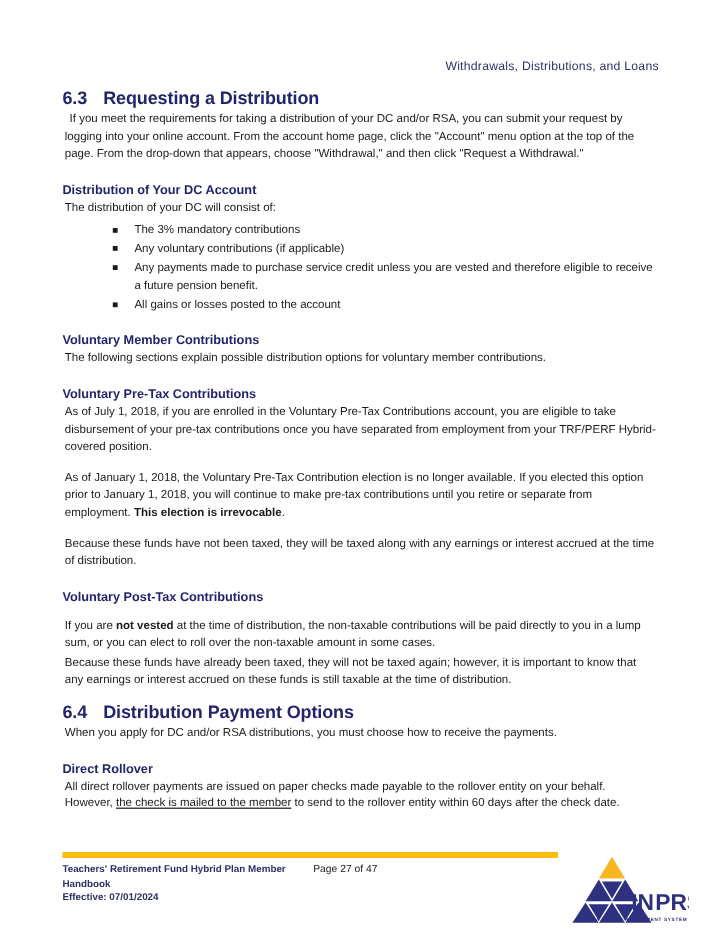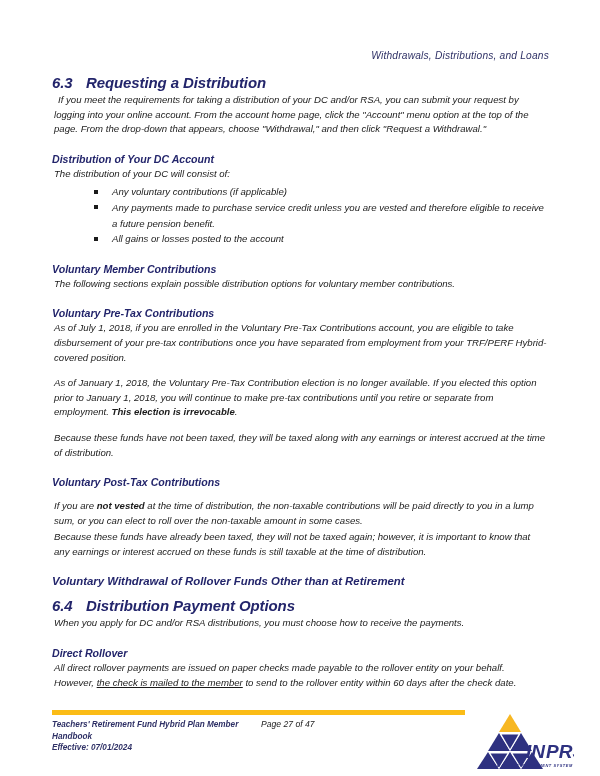--- a/index.html
+++ b/index.html
@@ -13,21 +13,20 @@
     font-family: "Liberation Sans", sans-serif;
     color: #1a1a1a;
     position: relative;
     overflow: hidden;
   }
   .page {
     position: absolute;
     left: 0; top: 0;
     width: 600px;
     height: 552px;
-    font-style: italic;
   }
 
   
   .running-header {
     position: absolute;
     left: 52px;
     top: 50px;
     width: 497px;
     text-align: right;
     font-size: 10.2px;
@@ -156,20 +155,24 @@
   <div class="content">
 
     <h1 class="sec"><span class="num">6.3</span><span>Requesting a Distribution</span></h1>
     <p class="body indent">If you meet the requirements for taking a distribution of your DC and/or RSA, you can submit your request by logging into your online account. From the account home page, click the "Account" menu option at the top of the page. From the drop-down that appears, choose "Withdrawal," and then click "Request a Withdrawal."</p>
 
     <h2 class="sub gap-lg">Distribution of Your DC Account</h2>
     <p class="body">The distribution of your DC will consist of:</p>
     <ul class="bullets">
       <li>
           <span class="sq"></span>
+          <span class="txt">The 3% mandatory contributions</span>
+        </li>
+      <li>
+          <span class="sq"></span>
           <span class="txt">Any voluntary contributions (if applicable)</span>
         </li>
       <li>
           <span class="sq"></span>
           <span class="txt">Any payments made to purchase service credit unless you are vested and therefore eligible to receive a future pension benefit.</span>
         </li>
       <li>
           <span class="sq"></span>
           <span class="txt">All gains or losses posted to the account</span>
         </li>
@@ -180,21 +183,20 @@
 
     <h2 class="sub gap-lg">Voluntary Pre-Tax Contributions</h2>
     <p class="body">As of July 1, 2018, if you are enrolled in the Voluntary Pre-Tax Contributions account, you are eligible to take disbursement of your pre-tax contributions once you have separated from employment from your TRF/PERF Hybrid-covered position.</p>
     <p class="body gap"><span>As of January 1, 2018, the Voluntary Pre-Tax Contribution election is no longer available. If you elected this option prior to January 1, 2018, you will continue to make pre-tax contributions until you retire or separate from employment. </span><strong class="b">This election is irrevocable</strong><span>.</span></p>
     <p class="body gap">Because these funds have not been taxed, they will be taxed along with any earnings or interest accrued at the time of distribution.</p>
 
     <h2 class="sub gap-lg">Voluntary Post-Tax Contributions</h2>
     <p class="body gap"><span>If you are </span><strong class="b">not vested</strong><span> at the time of distribution, the non-taxable contributions will be paid directly to you in a lump sum, or you can elect to roll over the non-taxable amount in some cases.</span></p>
     <p class="body">Because these funds have already been taxed, they will not be taxed again; however, it is important to know that any earnings or interest accrued on these funds is still taxable at the time of distribution.</p>
 
-    <h2 class="sub big gap-lg">Voluntary Withdrawal of Rollover Funds Other than at Retirement</h2>
 
     <h1 class="sec spaced"><span class="num">6.4</span><span>Distribution Payment Options</span></h1>
     <p class="body">When you apply for DC and/or RSA distributions, you must choose how to receive the payments.</p>
 
     <h2 class="sub gap-lg">Direct Rollover</h2>
     <p class="body"><span>All direct rollover payments are issued on paper checks made payable to the rollover entity on your behalf. However, </span><span class="ul">the check is mailed to the member</span><span> to send to the rollover entity within 60 days after the check date.</span></p>
 
   </div>
 
   <div class="footer-rule"></div>

